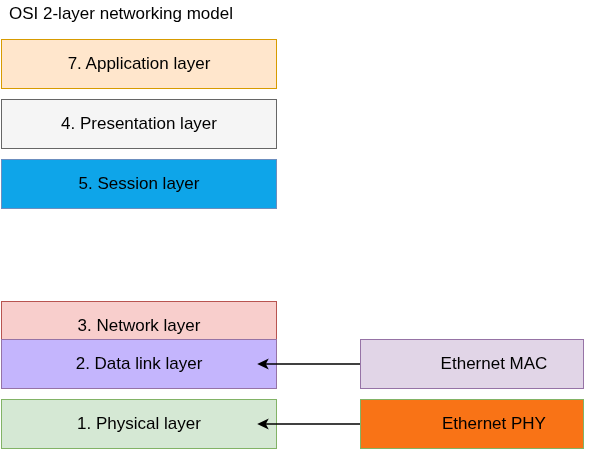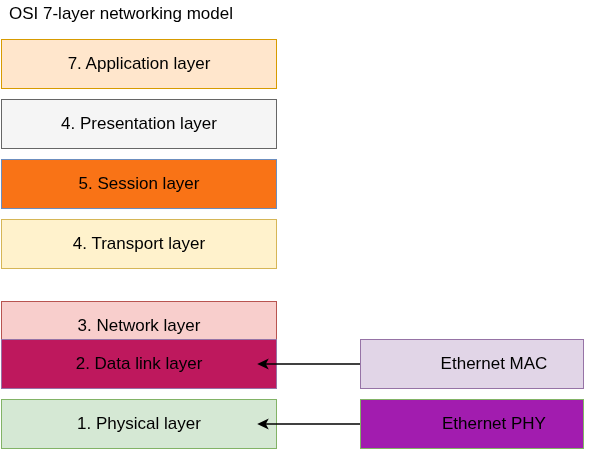--- a/index.html
+++ b/index.html
@@ -52,55 +52,52 @@
     width: 611px;
     height: 451px;
     pointer-events: none;
   }
 </style>
 </head>
 <body>
 
 <div class="canvas">
 
-  <div class="diagram-title">OSI 7-layer networking model</div>
+  <div class="diagram-title">OSI 2-layer networking model</div>
 
   <div class="node layer" style="top: 39px; background-color: rgb(255, 230, 204); border-color: rgb(215, 155, 0);">
     <span>7. Application layer</span>
   </div>
 
   <div class="node layer" style="top: 99px; background-color: rgb(245, 245, 245); border-color: rgb(102, 102, 102);">
     <span>4. Presentation layer</span>
   </div>
 
-  <div class="node layer" style="top: 159px; background-color: #f97316; border-color: rgb(108, 142, 191);">
+  <div class="node layer" style="top: 159px; background-color: #0ea5e9; border-color: rgb(108, 142, 191);">
     <span>5. Session layer</span>
   </div>
 
-  <div class="node layer" style="top: 219px; background-color: rgb(255, 242, 204); border-color: rgb(214, 182, 86);">
-    <span>4. Transport layer</span>
-  </div>
 
   <div class="node layer" style="top: 279px; background-color: rgb(248, 206, 204); border-color: rgb(184, 84, 80); margin-top: 22px;">
     <span>3. Network layer</span>
   </div>
 
-  <div class="node layer" style="top: 339px; background-color: #be185d; border-color: rgb(150, 115, 166);">
+  <div class="node layer" style="top: 339px; background-color: #c4b5fd; border-color: rgb(150, 115, 166);">
     <span>2. Data link layer</span>
   </div>
 
   <div class="node layer" style="top: 399px; background-color: rgb(213, 232, 212); border-color: rgb(130, 179, 102); justify-content: center;">
     <span>1. Physical layer</span>
   </div>
 
   <div class="node side" style="top: 339px; background-color: rgb(225, 213, 231); border-color: rgb(150, 115, 166);">
     <span>Ethernet MAC</span>
   </div>
 
-  <div class="node side" style="top: 399px; background-color: #a21caf; border-color: rgb(130, 179, 102);">
+  <div class="node side" style="top: 399px; background-color: #f97316; border-color: rgb(130, 179, 102);">
     <span>Ethernet PHY</span>
   </div>
 
   <svg class="arrows" viewBox="0 0 611 451">
     <g>
       <line x1="360" y1="364" x2="264.5" y2="364" stroke-width="1.7" stroke="#000000"></line>
       <path d="M 257.2 364 L 268.8 358.4 L 265.8 364 L 268.8 369.6 Z" fill="#000000"></path>
     </g>
     <g>
       <line x1="360" y1="424" x2="264.5" y2="424" stroke-width="1.7" stroke="#000000"></line>

